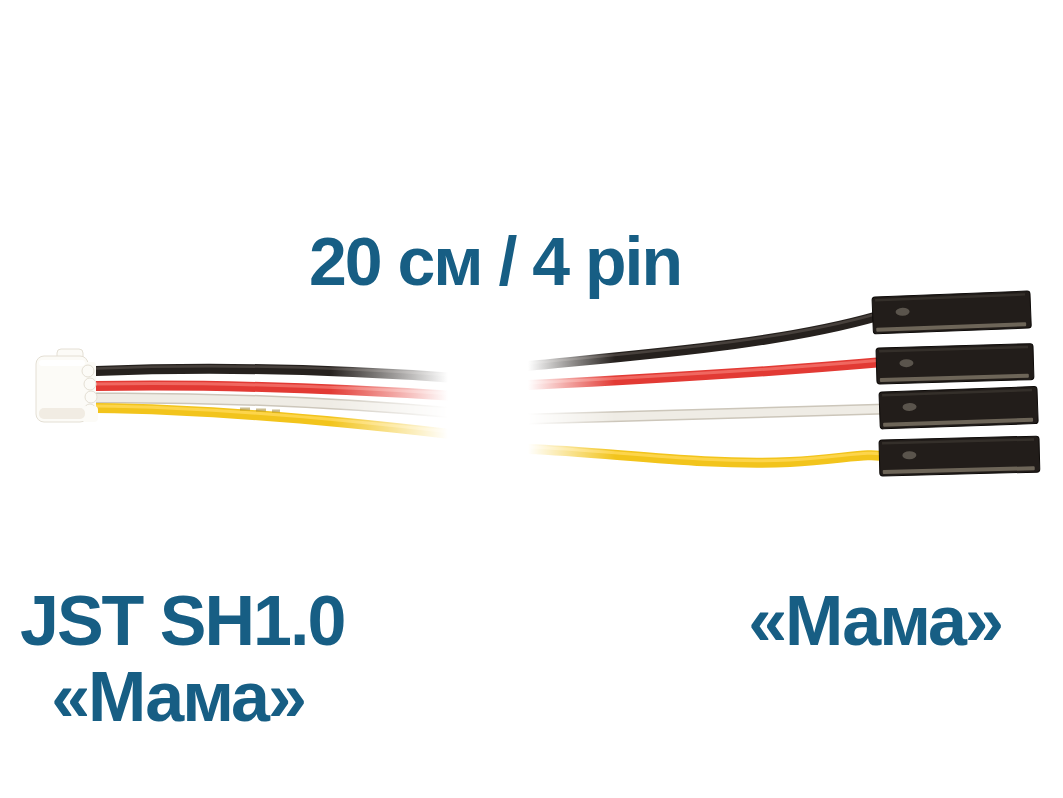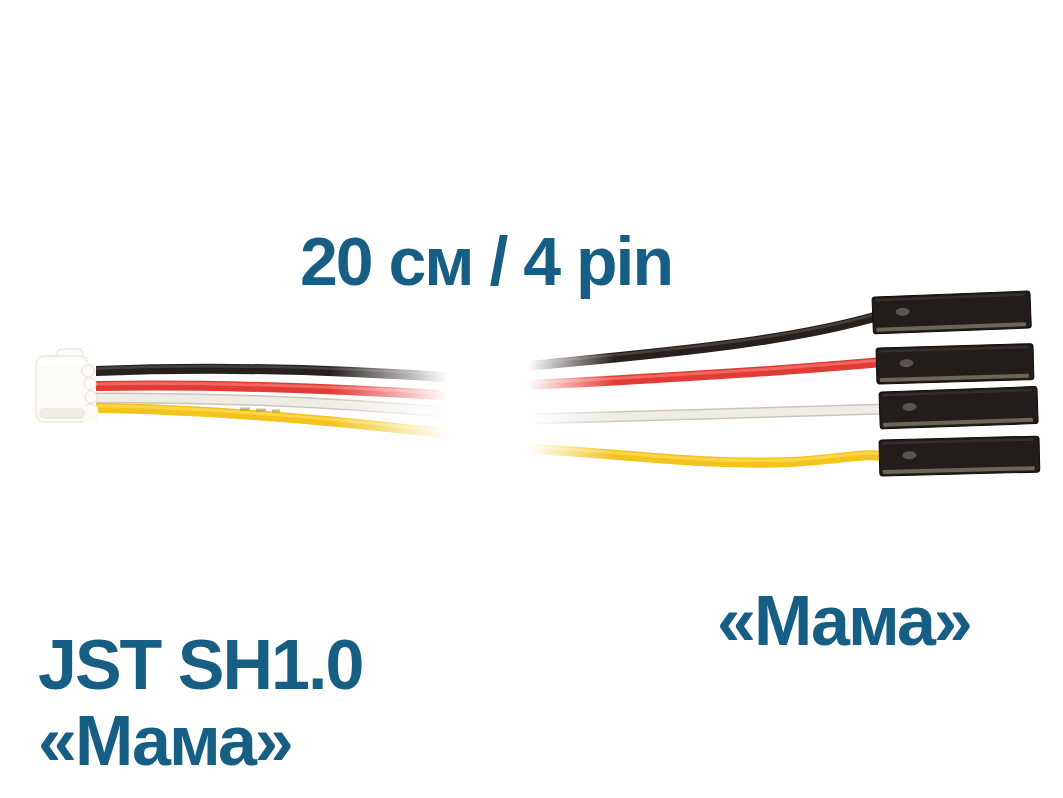--- a/index.html
+++ b/index.html
@@ -9,36 +9,36 @@
     height: 798px;
     background: #ffffff;
     overflow: hidden;
     font-family: "Liberation Sans", sans-serif;
   }
   .caption {
     position: absolute;
     color: #175e84;
     font-weight: bold;
     letter-spacing: -2px;
+    text-align: center;
     white-space: nowrap;
   }
   .title-caption {
     left: 300px;
     top: 223px;
     width: 390px;
     font-size: 68px;
     line-height: 76px;
   }
   .left-caption {
-    left: 38px;
+    left: 20px;
     top: 583px;
     width: 316px;
     font-size: 70px;
     line-height: 76px;
-    margin-top: 44px;
   }
   .right-caption {
     left: 717px;
     top: 583px;
     width: 316px;
     font-size: 70px;
     line-height: 76px;
   }
   .photo-svg { position: absolute; left: 0; top: 0; }
 </style>

